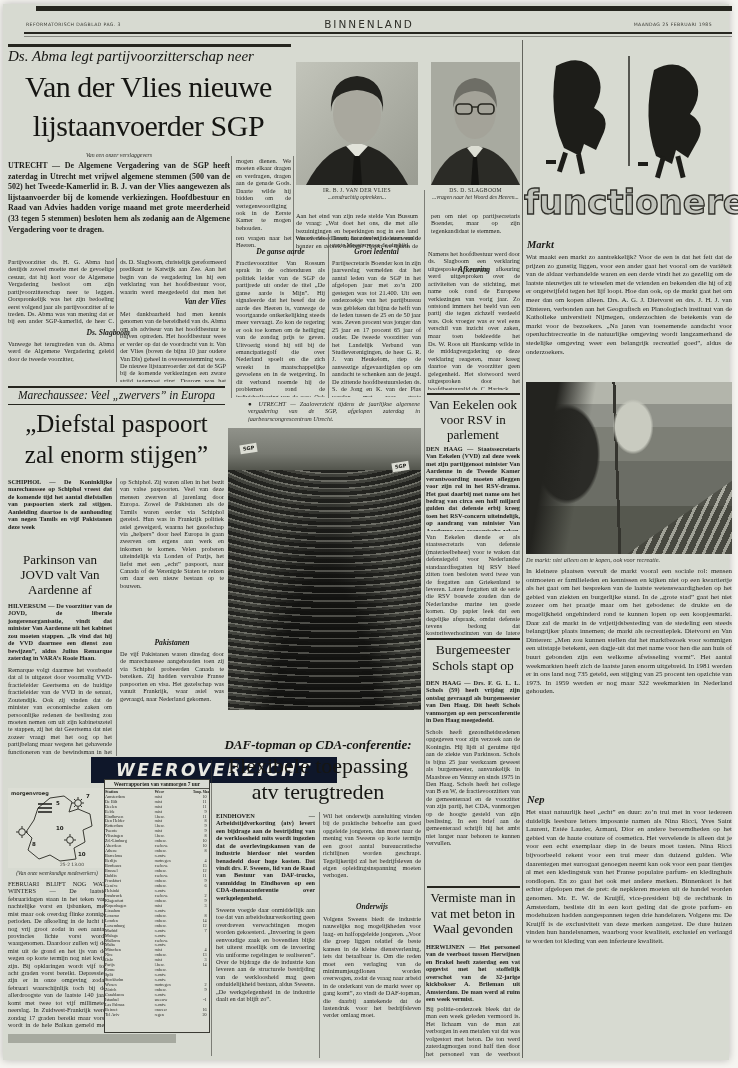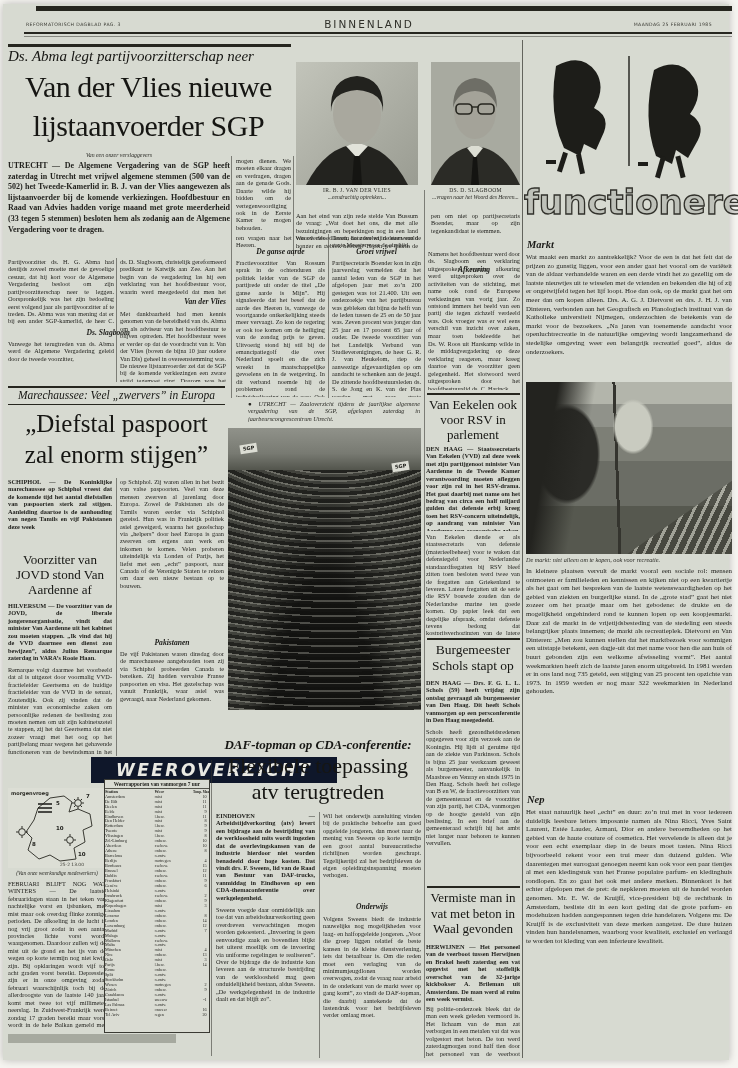--- a/index.html
+++ b/index.html
@@ -107,21 +107,21 @@
   <div class="t" style="left:296px;top:212px;width:122px;height:36px;">Aan het eind van zijn rede stelde Van Bussum de vraag: „Wat doet het ons, die met alle bezuinigingen en beperkingen nog in een land van overvloed leven, dat zovelen in deze wereld honger en gebrek hebben? Horen we daarin de stem van de grote Meester voor de eindtijd?”</div>
   <div class="t" style="left:431px;top:212px;width:89px;height:22px;">pen om niet op partijsecretaris Boender, maar op zijn tegenkandidaat te stemmen.</div>
 
   <div class="vr" style="left:231px;top:156px;height:242px;"></div>
   <div class="vr" style="left:293px;top:156px;height:100px;"></div>
   <div class="t" style="left:236px;top:234px;width:89px;height:13px;">ren vragen naar het Woord des Heeren.</div>
   <div class="sub" style="left:236px;top:248px;width:89px;">De ganse aarde</div>
   <div class="t" style="left:236px;top:259px;width:89px;height:138px;">Fractievoorzitter Van Rossum sprak in de ochtenduren als politiek leider van de SGP de partijrede uit onder de titel „De ganse aarde is Mijn”. Hij signaleerde dat het besef dat de aarde des Heeren is, vanwege de voortgaande ontkerkelijking steeds meer vervaagt. Zo kon de regering er ook toe komen om de heiliging van de zondag prijs te geven. Uitvoerig stond hij stil bij de emancipatiegolf die over Nederland spoelt en die zich wreekt in maatschappelijke gevoelens en in de wetgeving. In dit verband noemde hij de problemen rond de individualisering van de aow. Ook andere wetsontwerpen waren voor de SGP-fractie reden om tegen te stemmen.</div>
   <div class="vr" style="left:328px;top:234px;height:164px;"></div>
   <div class="t" style="left:332px;top:234px;width:89px;height:13px;">Daarin hoorden wij de stem van de grote Meester voor de eindtijd.</div>
-  <div class="sub" style="left:332px;top:248px;width:89px;">Groei vrijwel</div>
+  <div class="sub" style="left:332px;top:248px;width:89px;">Groei ledental</div>
   <div class="t" style="left:332px;top:259px;width:89px;height:138px;">Partijsecretaris Boender kon in zijn jaarverslag vermelden dat het aantal leden van de SGP in het afgelopen jaar met zo’n 200 gestegen was tot 21.400. Uit een onderzoekje van het partijbureau was gebleken dat bijna de helft van de leden tussen de 25 en de 50 jaar was. Zeven procent was jonger dan 25 jaar en 17 procent 65 jaar of ouder. De tweede voorzitter van het Landelijk Verband van Studieverenigingen, de heer G. R. J. van Heukelom, riep de aanwezige afgevaardigden op om aandacht te schenken aan de jeugd. De zittende hoofdbestuursleden ds. S. de Jong en K. van der Plas werden met zeer grote meerderheid herkozen, partijsecretaris Boender met een grote meerderheid (264 tegen 137 stemmen). De Landelijke Stichting tot handhaving van de Staatkundig Gereformeerde Beginselen had opgeroe-</div>
   <div class="vr" style="left:424px;top:190px;height:868px;"></div>
   <div class="sub" style="left:428px;top:238px;width:92px;margin-top:28px;">Afkeuring</div>
   <div class="t" style="left:428px;top:250px;width:92px;height:88px;">Namens het hoofdbestuur werd door ds. Slagboom een verklaring uitgesproken, waarin afkeuring werd uitgesproken over de activiteiten van de stichting, met name ook rond de Europese verkiezingen van vorig jaar. Zo ontstond immers het beeld van een partij die tegen zichzelf verdeeld was. Ook vroeger was er wel eens verschil van inzicht over zaken, maar toen bekleedde het hoofdbestuur zijn gezag. De zaken moesten echter met respect worden gedragen.</div>
   <div class="t" style="left:428px;top:340px;width:92px;height:50px;">Ds. W. Roos uit Harskamp wilde in de middagvergadering op deze verklaring reageren, maar kreeg daartoe van de voorzitter geen gelegenheid. Het slotwoord werd uitgesproken door het hoofdbestuurslid ds. C. Harinck.</div>
 
   <div class="cap" style="left:248px;top:400px;width:172px;height:26px;font-size:6.2px;text-align:justify;">● UTRECHT — Zaaloverzicht tijdens de jaarlijkse algemene vergadering van de SGP, afgelopen zaterdag in jaarbeurscongrescentrum Utrecht.</div>
   <div class="ph hall" style="left:228px;top:428px;width:193px;height:282px;">
     <div class="flag" style="left:12px;top:16px;">SGP</div>
     <div class="flag" style="left:164px;top:34px;">SGP</div>
@@ -130,21 +130,21 @@
   <div class="hr" style="left:8px;top:386px;width:217px;height:2px;"></div>
   <div class="hed it" style="left:8px;top:389px;width:217px;height:14px;font-size:11.5px;">Marechaussee: Veel „zwervers” in Europa</div>
   <div class="hr" style="left:8px;top:404px;width:217px;height:1px;"></div>
   <div class="hed" style="left:8px;top:408px;width:217px;height:64px;font-size:25px;line-height:31px;">„Diefstal paspoort zal enorm stijgen”</div>
   <div class="t b" style="left:8px;top:478px;width:104px;height:66px;">SCHIPHOL — De Koninklijke marechaussee op Schiphol vreest dat de komende tijd het aantal diefstallen van paspoorten sterk zal stijgen. Aanleiding daartoe is de aanhouding van negen Tamils en vijf Pakistanen deze week</div>
   <div class="vr" style="left:116px;top:478px;height:278px;"></div>
   <div class="t" style="left:120px;top:478px;width:104px;height:158px;">op Schiphol. Zij waren allen in het bezit van valse paspoorten. Veel van deze mensen zwerven al jarenlang door Europa. Zowel de Pakistanen als de Tamils waren eerder via Schiphol gereisd. Hun was in Frankrijk politiek asiel geweigerd, waarna het gezelschap via „helpers” door heel Europa is gaan zwerven om ergens aan werk en inkomen te komen. Velen proberen uiteindelijk via Londen of Parijs, het liefst met een „echt” paspoort, naar Canada of de Verenigde Staten te reizen om daar een nieuw bestaan op te bouwen.</div>
   <div class="sub" style="left:120px;top:639px;width:104px;">Pakistanen</div>
   <div class="t" style="left:120px;top:650px;width:104px;height:106px;">De vijf Pakistanen waren dinsdag door de marechaussee aangehouden toen zij via Schiphol probeerden Canada te bereiken. Zij hadden vervalste Franse paspoorten en visa. Het gezelschap was vanuit Frankrijk, waar asiel was gevraagd, naar Nederland gekomen.</div>
 
-  <div class="hed" style="left:8px;top:552px;width:104px;height:46px;font-size:13px;line-height:15px;">Voorzitter van JOVD stond Van Aardenne af</div>
+  <div class="hed" style="left:8px;top:552px;width:104px;height:46px;font-size:13px;line-height:15px;">Parkinson van JOVD valt Van Aardenne af</div>
   <div class="t b" style="left:8px;top:602px;width:104px;height:62px;">HILVERSUM — De voorzitter van de JOVD, de liberale jongerenorganisatie, vindt dat minister Van Aardenne uit het kabinet zou moeten stappen. „Ik vind dat hij de VVD daarmee een dienst zou bewijzen”, aldus Julius Remarque zaterdag in VARA’s Rooie Haan.</div>
   <div class="t" style="left:8px;top:666px;width:104px;height:90px;">Remarque volgt daarmee het voorbeeld dat al is uitgezet door voormalig VVD-fractieleider Geertsema en de huidige fractieleider van de VVD in de senaat, Zoutendijk. Ook zij vinden dat de minister van economische zaken om persoonlijke redenen de beslissing zou moeten nemen om uit zijn kabinetszetel te stappen, zij het dat Geertsema dat niet zozeer vraagt met het oog op het partijbelang maar wegens het gehavende functioneren van de bewindsman in het parlement.</div>
 
   <div class="abs banner" style="left:55px;top:757px;width:246px;height:26px;">WEEROVERZICHT</div>
 
   <div class="abs" style="left:8px;top:788px;width:98px;height:80px;background:#dcded5;">
     <svg width="98" height="80" viewBox="0 0 98 80">
       <path d="M18,44 L26,32 L30,20 L42,10 L56,8 L64,14 L61,24 L70,21 L82,26 L84,38 L75,42 L77,54 L66,60 L68,71 L52,73 L42,67 L31,71 L20,62 L24,50 Z" fill="none" stroke="#3a3a33" stroke-width="1"></path>
       <g stroke="#23231f" stroke-width="1.6">
           <line x1="30" y1="16" x2="44" y2="16"></line>

